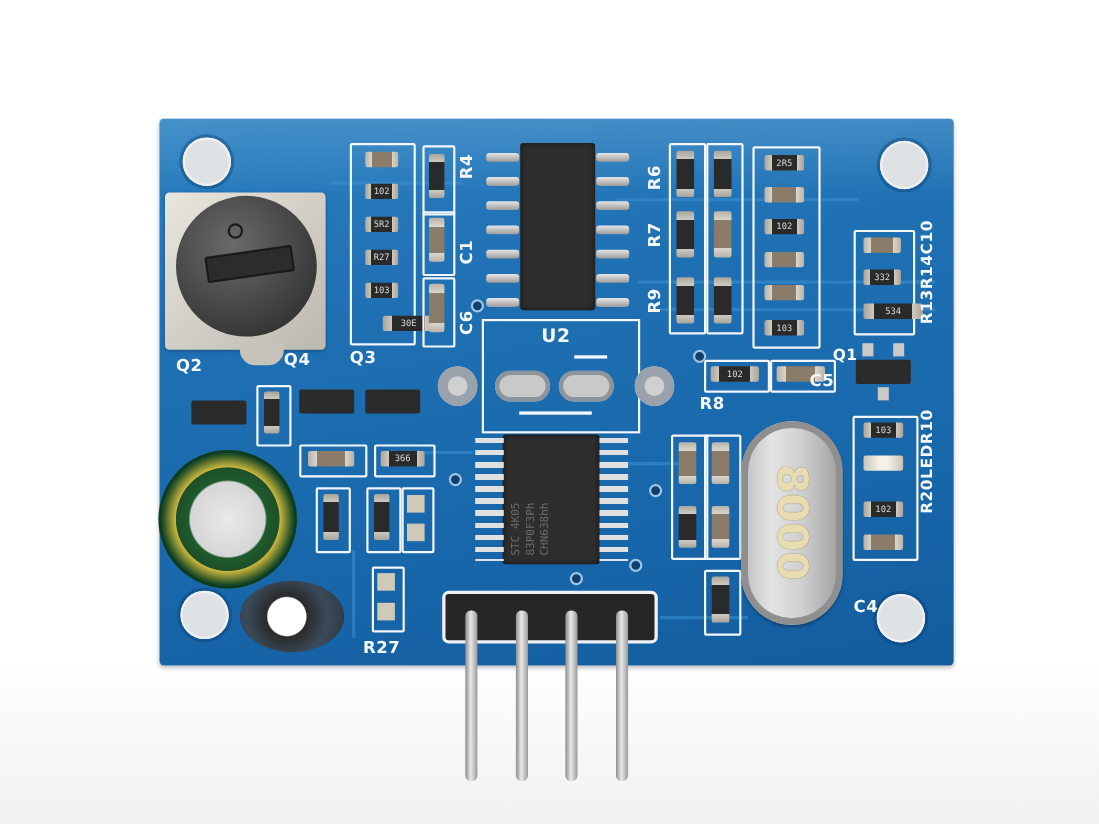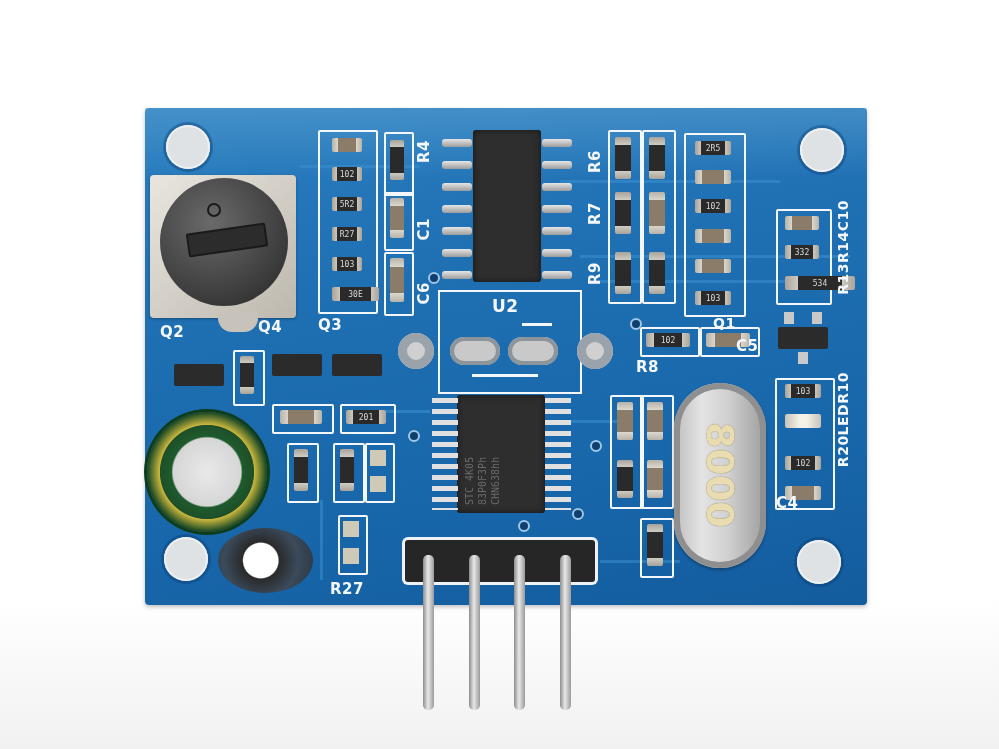--- a/index.html
+++ b/index.html
@@ -86,21 +86,21 @@
   </div>
 <div class="abs smd" style="left:332px;top:197px;width:30px;height:14px;">
     <span>5R2</span>
   </div>
 <div class="abs smd" style="left:332px;top:227px;width:30px;height:14px;">
     <span>R27</span>
   </div>
 <div class="abs smd" style="left:332px;top:257px;width:30px;height:14px;">
     <span>103</span>
   </div>
-<div class="abs smd" style="left:332px;top:287px;width:47px;height:14px;">
+<div class="abs smd" style="left:348px;top:287px;width:47px;height:14px;">
     <span>30E</span>
   </div>
 
 <div class="abs silk" style="left:384px;top:132px;width:26px;height:60px;"></div>
 <div class="abs smd resv" style="left:390px;top:140px;width:14px;height:40px;"></div>
 <div class="abs silk" style="left:384px;top:192px;width:26px;height:55px;"></div>
 <div class="abs smd capv" style="left:390px;top:198px;width:14px;height:40px;"></div>
 <div class="abs silk" style="left:384px;top:252px;width:26px;height:60px;"></div>
 <div class="abs smd capv" style="left:390px;top:258px;width:14px;height:44px;"></div>
 <div class="abs label v" style="left:417px;top:140px;">R4</div>
@@ -156,66 +156,66 @@
 <div class="abs smd cap" style="left:695px;top:259px;width:36px;height:14px;"></div>
 <div class="abs smd" style="left:695px;top:291px;width:36px;height:14px;">
     <span>103</span>
   </div>
 
 <div class="abs silk" style="left:776px;top:209px;width:52px;height:92px;"></div>
 <div class="abs smd cap" style="left:785px;top:216px;width:34px;height:14px;"></div>
 <div class="abs smd" style="left:785px;top:245px;width:34px;height:14px;">
     <span>332</span>
   </div>
-<div class="abs smd" style="left:785px;top:276px;width:54px;height:14px;padding-left:16px;">
+<div class="abs smd" style="left:785px;top:276px;width:54px;height:14px;">
     <span>534</span>
   </div>
 <div class="abs label v" style="left:836px;top:200px;font-size:14px;">R13R14C10</div>
 
 <div class="abs silk" style="left:640px;top:327px;width:56px;height:26px;"></div>
 <div class="abs smd" style="left:646px;top:333px;width:44px;height:14px;">
     <span>102</span>
   </div>
 <div class="abs silk" style="left:700px;top:327px;width:56px;height:26px;"></div>
 <div class="abs smd cap" style="left:706px;top:333px;width:44px;height:14px;"></div>
 <div class="abs label" style="left:636px;top:360px;">R8</div>
 <div class="abs label" style="left:736px;top:339px;">C5</div>
 
-<div class="abs label" style="left:713px;top:316px;font-size:14px;">Q1</div>
+<div class="abs label" style="left:757px;top:316px;font-size:14px;">Q1</div>
 <div class="abs sot" style="left:778px;top:327px;width:50px;height:22px;"></div>
 <div class="abs" style="left:784px;top:312px;width:10px;height:12px;background:#c9c9c9;"></div>
 <div class="abs" style="left:812px;top:312px;width:10px;height:12px;background:#c9c9c9;"></div>
 <div class="abs" style="left:798px;top:352px;width:10px;height:12px;background:#c9c9c9;"></div>
 
 <div class="abs silk" style="left:775px;top:378px;width:56px;height:128px;"></div>
 <div class="abs smd" style="left:785px;top:384px;width:36px;height:14px;">
     <span>103</span>
   </div>
 <div class="abs" style="left:785px;top:414px;width:36px;height:14px;background:linear-gradient(90deg,#c8c3b9,#f4f1e8 40%,#f4f1e8 60%,#c8c3b9);border-radius:2px;"></div>
 <div class="abs smd" style="left:785px;top:456px;width:36px;height:14px;">
     <span>102</span>
   </div>
 <div class="abs smd cap" style="left:785px;top:486px;width:36px;height:14px;"></div>
 <div class="abs label v" style="left:836px;top:372px;font-size:14px;">R20LEDR10</div>
-<div class="abs label" style="left:776px;top:496px;">C4</div>
+<div class="abs label" style="left:776px;top:544px;">C4</div>
 
 <div class="abs label" style="left:160px;top:325px;">Q2</div>
 <div class="abs label" style="left:258px;top:320px;">Q4</div>
 <div class="abs label" style="left:318px;top:318px;">Q3</div>
 <div class="abs sot" style="left:174px;top:364px;width:50px;height:22px;"></div>
 <div class="abs sot" style="left:272px;top:354px;width:50px;height:22px;"></div>
 <div class="abs sot" style="left:332px;top:354px;width:50px;height:22px;"></div>
 <div class="abs silk" style="left:233px;top:350px;width:28px;height:52px;"></div>
 <div class="abs smd resv" style="left:240px;top:356px;width:14px;height:38px;"></div>
 
 <div class="abs silk" style="left:272px;top:404px;width:58px;height:26px;"></div>
 <div class="abs smd cap" style="left:280px;top:410px;width:42px;height:14px;"></div>
 <div class="abs silk" style="left:340px;top:404px;width:52px;height:26px;"></div>
 <div class="abs smd" style="left:346px;top:410px;width:40px;height:14px;">
-    <span>201</span>
+    <span>366</span>
   </div>
 <div class="abs silk" style="left:287px;top:443px;width:28px;height:56px;"></div>
 <div class="abs smd resv" style="left:294px;top:449px;width:14px;height:42px;"></div>
 <div class="abs silk" style="left:333px;top:443px;width:28px;height:56px;"></div>
 <div class="abs smd resv" style="left:340px;top:449px;width:14px;height:42px;"></div>
 <div class="abs silk" style="left:365px;top:443px;width:26px;height:56px;"></div>
 <div class="abs" style="left:370px;top:450px;width:16px;height:16px;background:#cfc9b8;"></div>
 <div class="abs" style="left:370px;top:476px;width:16px;height:16px;background:#cfc9b8;"></div>
 <div class="abs silk" style="left:338px;top:515px;width:26px;height:56px;"></div>
 <div class="abs" style="left:343px;top:521px;width:16px;height:16px;background:#cfc9b8;"></div>

